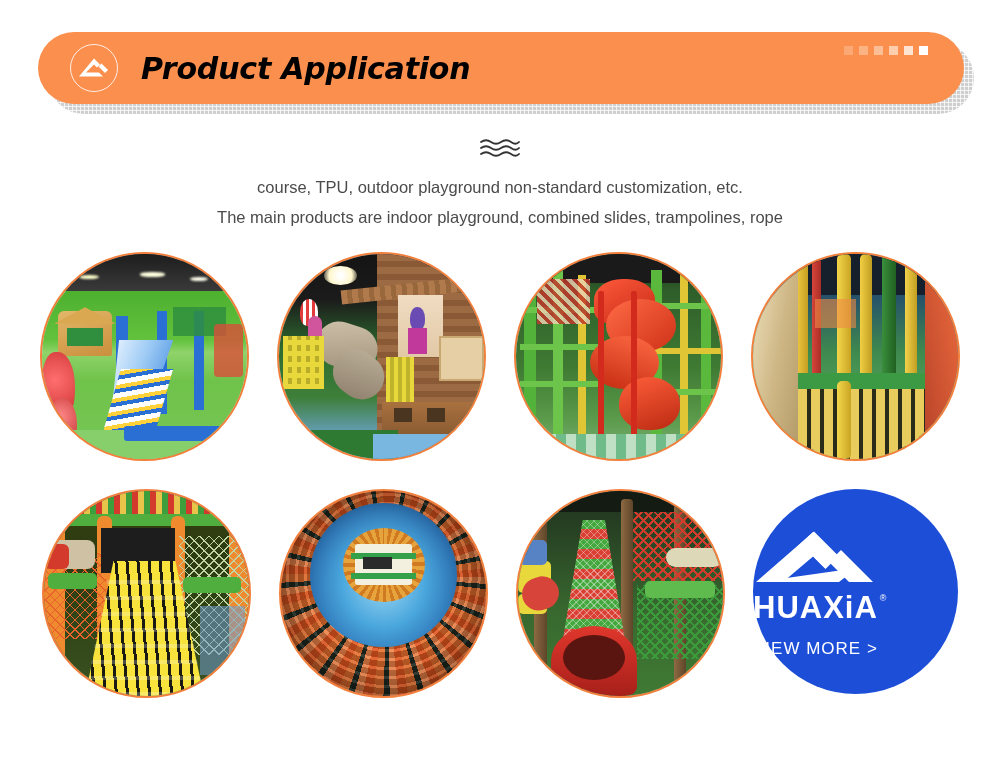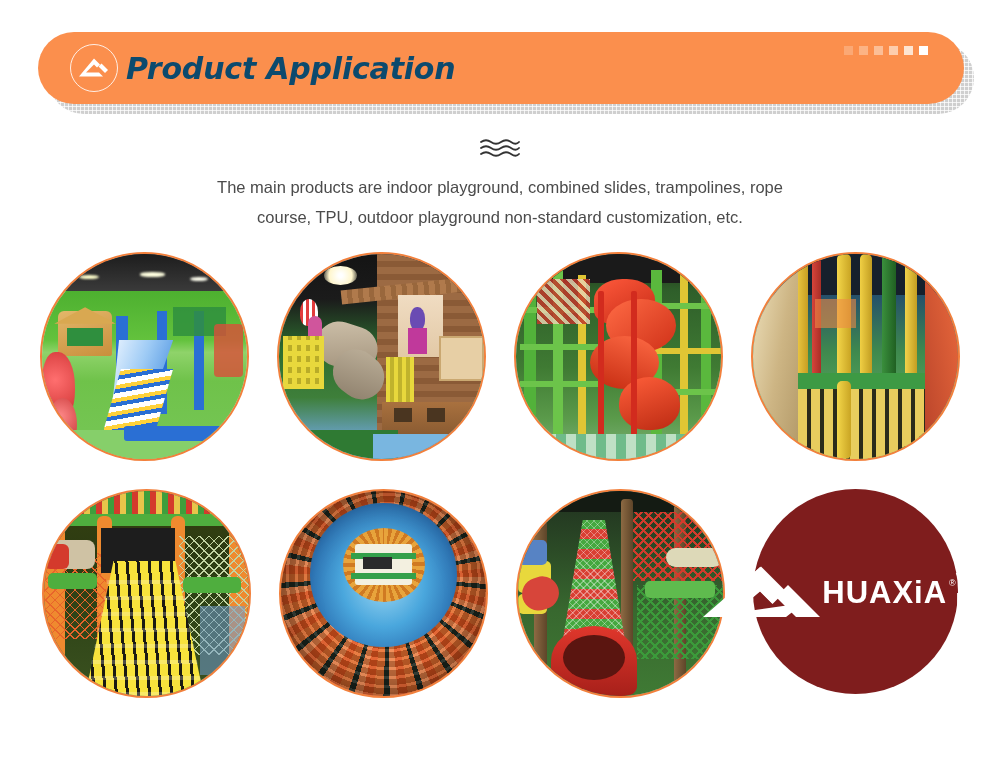--- a/index.html
+++ b/index.html
@@ -56,22 +56,22 @@
     border-radius: 50%;
     border: 1.5px solid rgba(255,255,255,0.85);
     margin-left: 32px;
     flex: 0 0 auto;
     display: flex;
     align-items: center;
     justify-content: center;
   }
   .banner-logo svg { display: block; }
   .banner-title {
-    margin-left: 8px;
-    color: #0c4a6e;
+    margin-left: 23px;
+    color: #000000;
     font-size: 30px;
     font-weight: bold;
     font-style: italic;
     letter-spacing: -0.2px;
     white-space: nowrap;
     font-family: "DejaVu Sans", sans-serif;
   }
   .banner-sub {
     margin-left: 14px;
     margin-top: 5px;
@@ -145,25 +145,25 @@
   }
 
   
   .bar { position: absolute; }
 
   
   .viewmore {
     width: 205px;
     height: 205px;
     border-radius: 50%;
-    background: #7f1d1d;
+    background: #1d4ed8;
     flex: 0 0 auto;
     display: flex;
-    flex-direction: row;
-    align-items: center;
+    flex-direction: column;
+    align-items: flex-start;
     justify-content: center;
     cursor: pointer;
     position: relative;
   }
   .vm-logo { margin-top: 6px; }
   .vm-brand-row {
     display: flex;
     align-items: flex-start;
     margin-top: 2px;
   }
@@ -219,22 +219,22 @@
 
 <div class="intro">
   <svg class="wave-divider" width="42" height="20" viewBox="0 0 42 20" aria-hidden="true">
     <g fill="none" stroke="#333" stroke-width="1.8" stroke-linecap="round">
       <path d="M2 4 q5 -3.5 10 0 t10 0 t10 0 t8 0"></path>
       <path d="M2 10 q5 -3.5 10 0 t10 0 t10 0 t8 0"></path>
       <path d="M2 16 q5 -3.5 10 0 t10 0 t10 0 t8 0"></path>
     </g>
   </svg>
   <div class="intro-text">
+    <div>course, TPU, outdoor playground non-standard customization, etc.</div>
     <div>The main products are indoor playground, combined slides, trampolines, rope</div>
-    <div>course, TPU, outdoor playground non-standard customization, etc.</div>
   </div>
 </div>
 
 <div class="gallery">
 
   <div class="grid-row">
 
     <div class="thumb">
       <div class="scene" style="background:linear-gradient(180deg,#2b2b2b 0%,#2b2b2b 17%,#4caf2f 17%,#63c23d 42%,#8fd36a 48%,#6fc24a 62%,#77c757 100%);">
         <div class="bar" style="left:0;top:0;width:100%;height:18%;background:linear-gradient(180deg,#1d1d1d,#3a3a3a);"></div>

